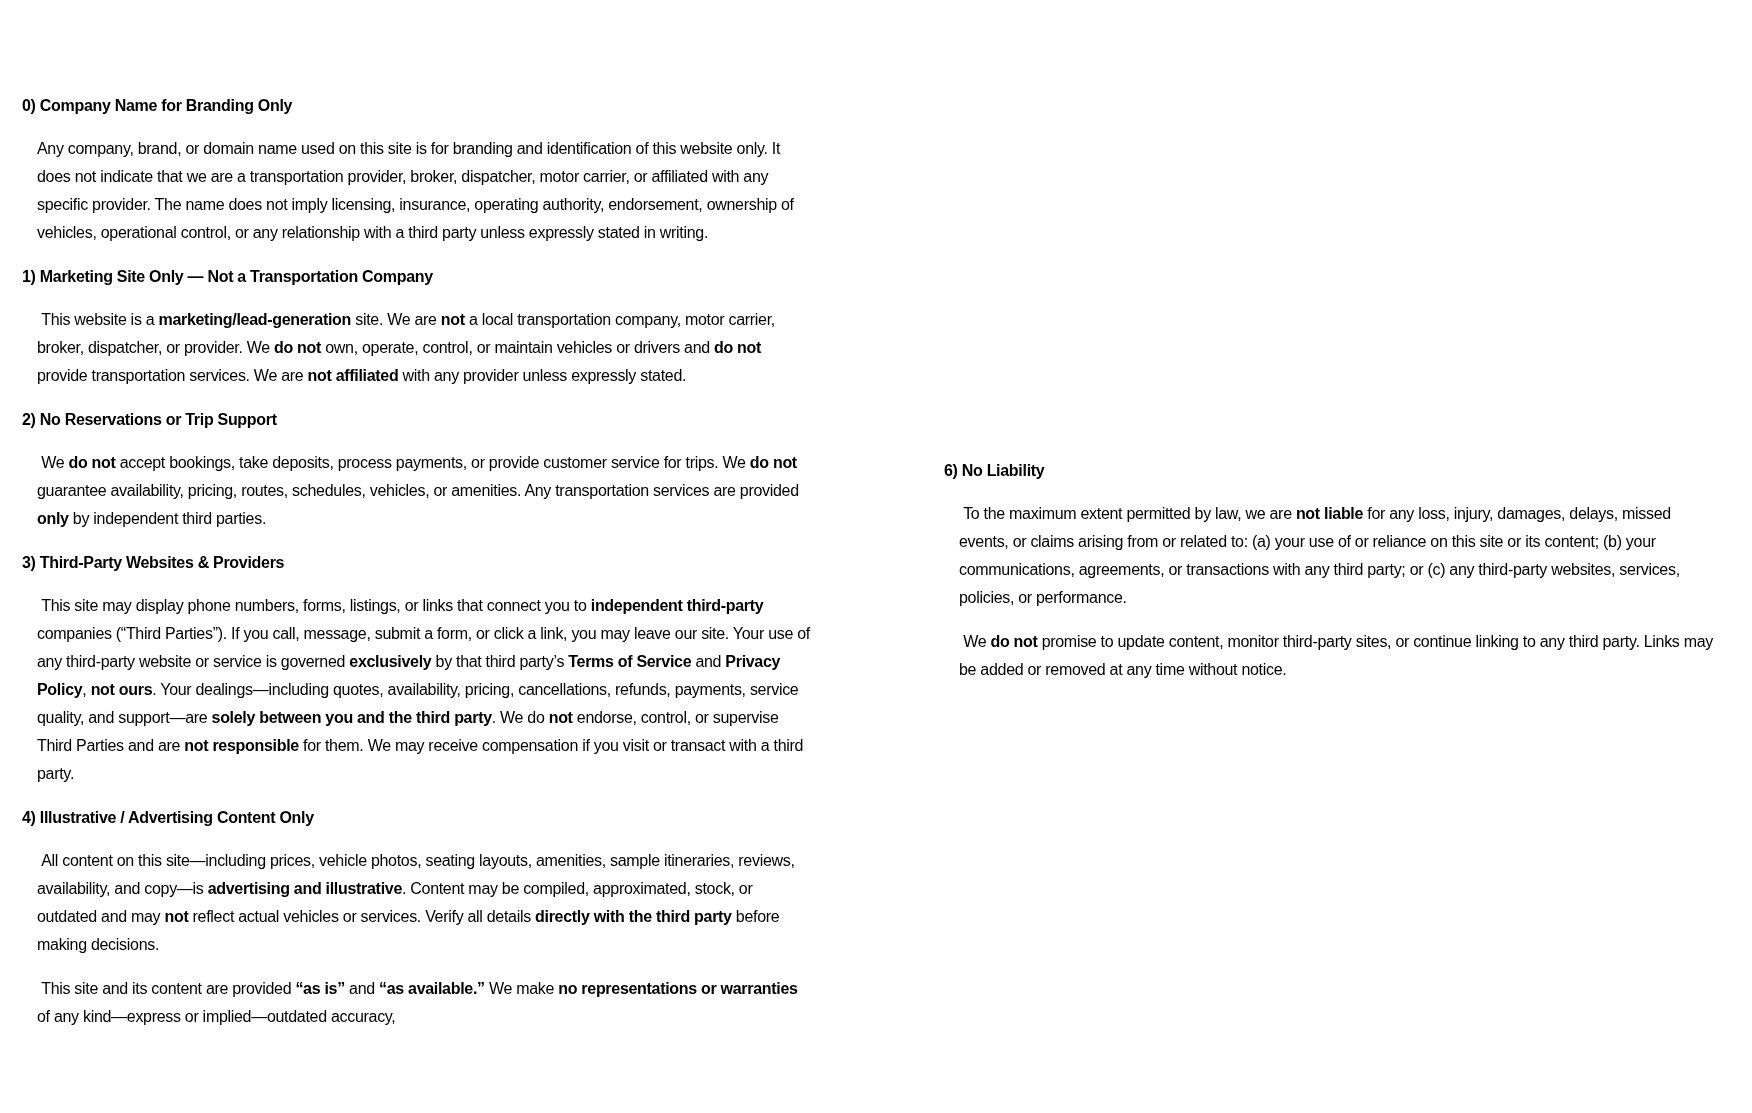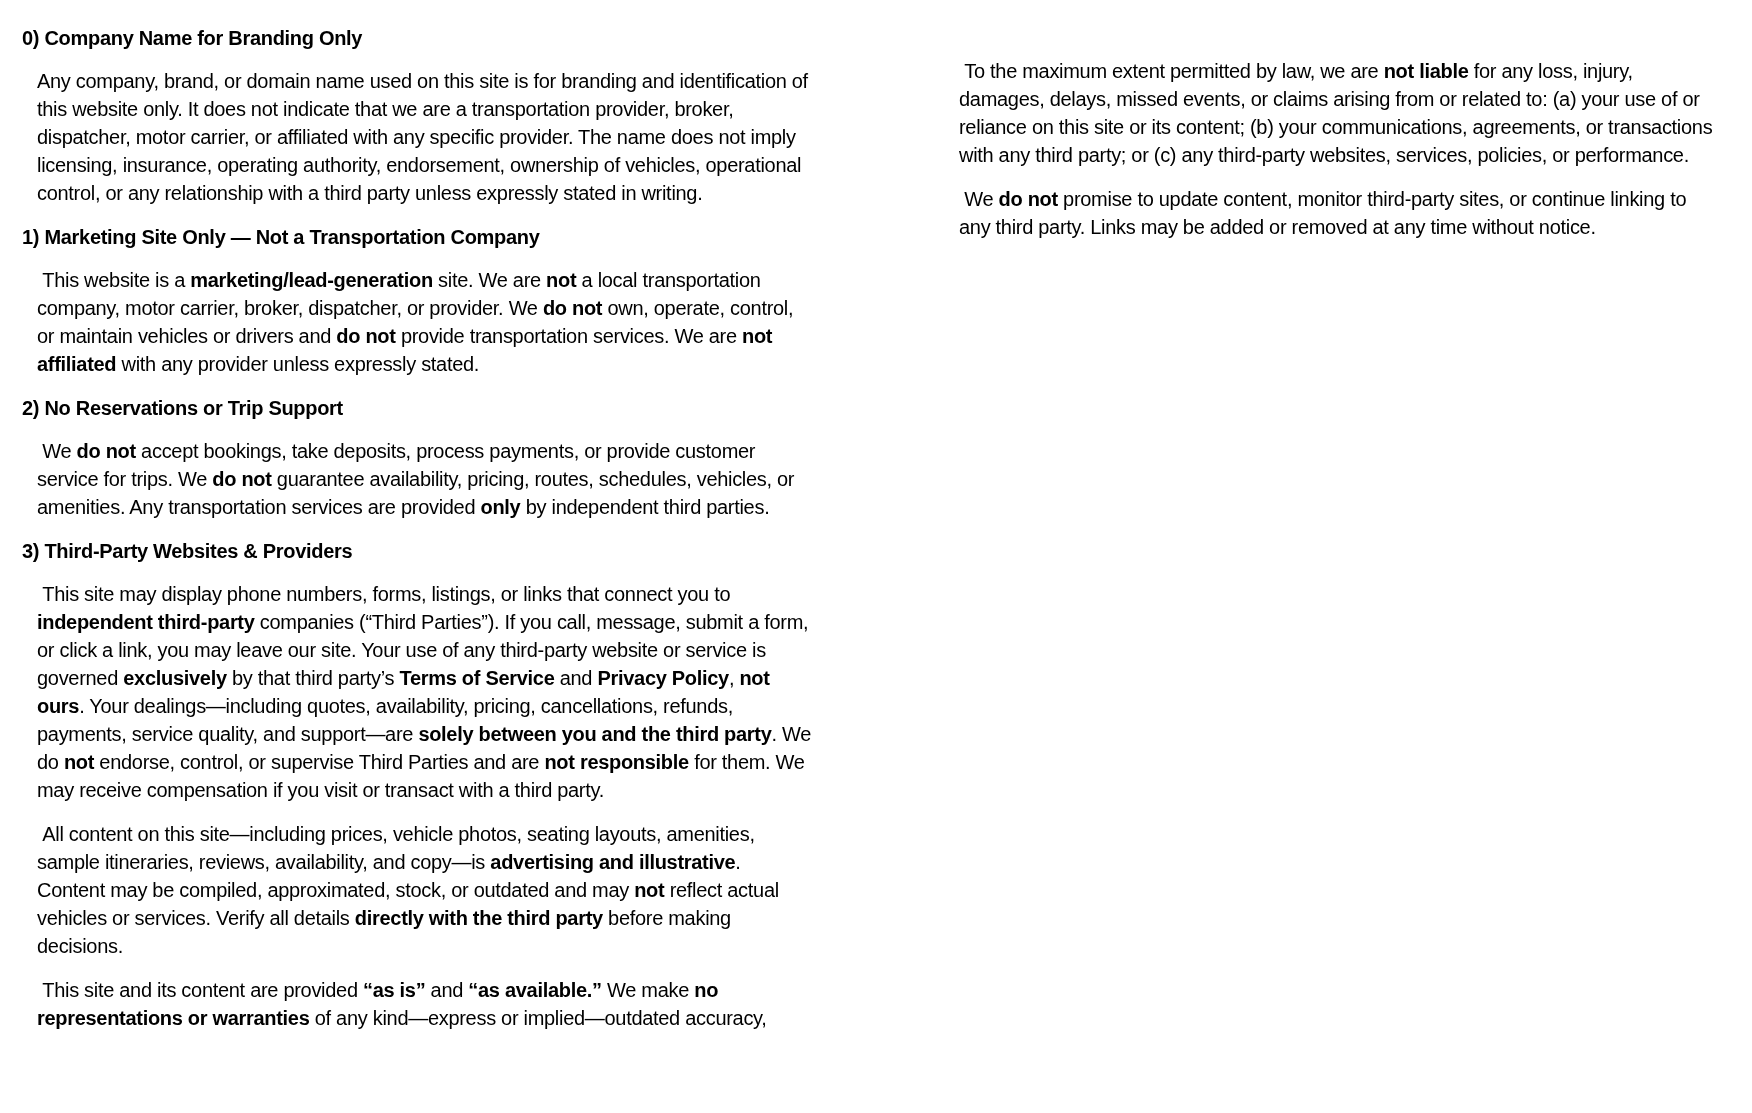--- a/index.html
+++ b/index.html
@@ -5,25 +5,26 @@
   html, body {
     margin: 0;
     padding: 0;
   }
   .viewport {
     width: 1752px;
     height: 1113px;
     overflow: hidden;
     box-sizing: border-box;
     font-family: "Liberation Sans", "DejaVu Sans", sans-serif;
-    font-size: 20px;
+    font-size: 16px;
     line-height: 28px;
     letter-spacing: -0.3px;
     padding: 24px 0 0 22px;
     display: flex;
+    align-items: center;
   }
   .column {
     box-sizing: border-box;
   }
   .column-left {
     width: 806px;
     margin-right: 116px;
     flex: 0 0 auto;
   }
   .column-right {
@@ -63,27 +64,29 @@
       </section>
       <section>
         <h2 class="section-heading">2) No Reservations or Trip Support</h2>
         <p class="section-paragraph"><span> We </span><strong>do not</strong><span> accept bookings, take deposits, process payments, or provide customer service for trips. We </span><strong>do not</strong><span> guarantee availability, pricing, routes, schedules, vehicles, or amenities. Any transportation services are provided </span><strong>only</strong><span> by independent third parties.</span></p>
       </section>
       <section>
         <h2 class="section-heading">3) Third-Party Websites &amp; Providers</h2>
         <p class="section-paragraph"><span> This site may display phone numbers, forms, listings, or links that connect you to </span><strong>independent third-party</strong><span> companies (“Third Parties”). If you call, message, submit a form, or click a link, you may leave our site. Your use of any third-party website or service is governed </span><strong>exclusively</strong><span> by that third party’s </span><strong>Terms of Service</strong><span> and </span><strong>Privacy Policy</strong><span>, </span><strong>not ours</strong><span>. Your dealings—including quotes, availability, pricing, cancellations, refunds, payments, service quality, and support—are </span><strong>solely between you and the third party</strong><span>. We do </span><strong>not</strong><span> endorse, control, or supervise Third Parties and are </span><strong>not responsible</strong><span> for them. We may receive compensation if you visit or transact with a third party.</span></p>
       </section>
       <section>
+        <h2 class="section-heading">4) Illustrative / Advertising Content Only</h2>
         <p class="section-paragraph"><span> All content on this site—including prices, vehicle photos, seating layouts, amenities, sample itineraries, reviews, availability, and copy—is </span><strong>advertising and illustrative</strong><span>. Content may be compiled, approximated, stock, or outdated and may </span><strong>not</strong><span> reflect actual vehicles or services. Verify all details </span><strong>directly with the third party</strong><span> before making decisions.</span></p>
       </section>
       <section>
         <p class="section-paragraph"><span> This site and its content are provided </span><strong>“as is”</strong><span> and </span><strong>“as available.”</strong><span> We make </span><strong>no representations or warranties</strong><span> of any kind—express or implied—outdated accuracy,</span></p>
       </section>
     </div>
   <div class="column column-right">
       <section>
+        <h2 class="section-heading">6) No Liability</h2>
         <p class="section-paragraph"><span> To the maximum extent permitted by law, we are </span><strong>not liable</strong><span> for any loss, injury, damages, delays, missed events, or claims arising from or related to: (a) your use of or reliance on this site or its content; (b) your communications, agreements, or transactions with any third party; or (c) any third-party websites, services, policies, or performance.</span></p>
       </section>
       <section>
         <p class="section-paragraph"><span> We </span><strong>do not</strong><span> promise to update content, monitor third-party sites, or continue linking to any third party. Links may be added or removed at any time without notice.</span></p>
       </section>
     </div>
 </div>
 
 </body></html>

